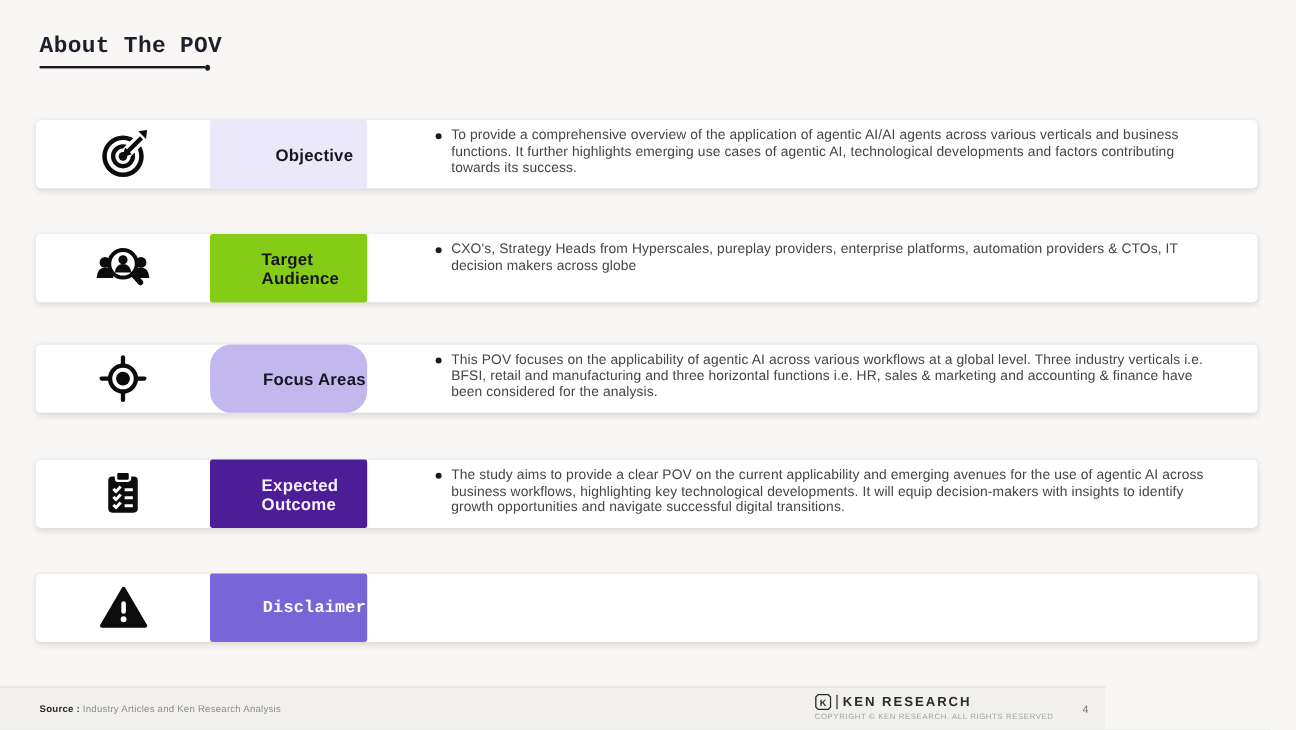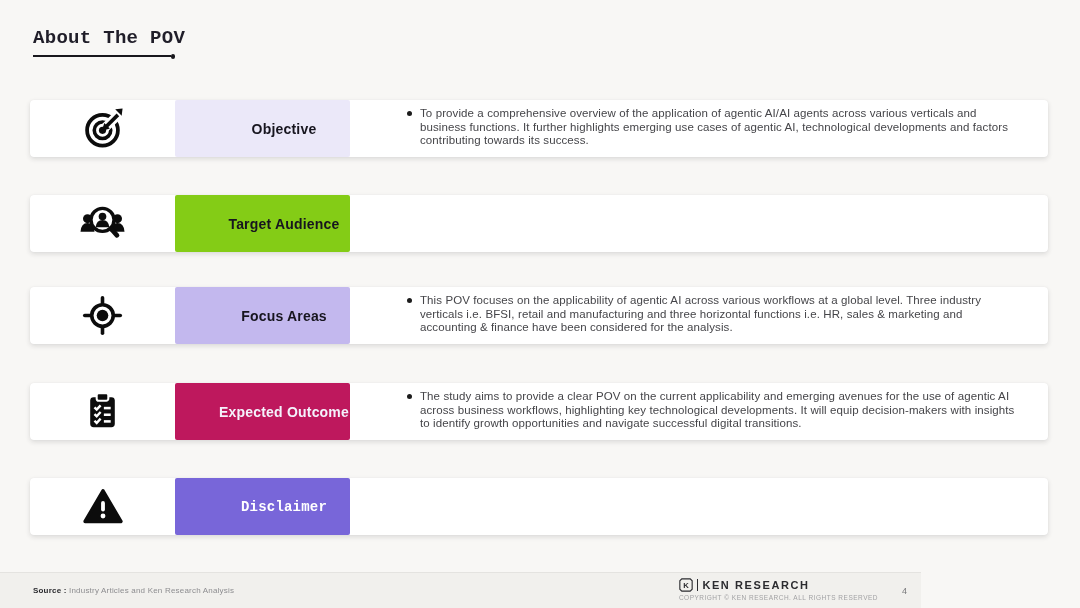--- a/index.html
+++ b/index.html
@@ -17,21 +17,21 @@
 
   
   .row-card {
     position:absolute; left:30px; width:1018px; height:57px;
     background:#ffffff; border-radius:4px;
     box-shadow:0 2px 5px rgba(40,40,50,.14), 0 0 1px rgba(40,40,50,.08);
     display:flex; align-items:stretch;
   }
   .icon-cell { width:145px; display:flex; align-items:center; justify-content:center; }
   .badge {
-    width:175px; display:flex; align-items:center; justify-content:center;
+    width:131px; display:flex; align-items:center; justify-content:center;
     font-size:14px; font-weight:600; letter-spacing:.2px; border-radius:2px;padding-left:43px;
   }
   .text-cell { flex:1; display:flex; padding:7px 26px 7px 57px; }
   .bullet-line { display:flex; align-items:flex-start; }
   .bullet-dot { flex:0 0 5px; width:5px; height:5px; border-radius:50%; background:#1c1c1c; margin-top:4px; margin-right:8px; }
   .bullet-text { font-size:11.5px; line-height:13.6px; color:#454549; letter-spacing:.1px; }
 
   
   .footer-band {
     position:absolute; left:0; bottom:0; width:921px; height:36px;
@@ -89,34 +89,40 @@
         <path d="M0.8 16.6 q0.4 -5.2 4.2 -5.2 q3.8 0 4.2 5.2 Z" fill="#0c0c0c"></path>
         <circle cx="23" cy="8.8" r="2.7" fill="#0c0c0c"></circle>
         <path d="M18.8 16.6 q0.4 -5.2 4.2 -5.2 q3.8 0 4.2 5.2 Z" fill="#0c0c0c"></path>
         <circle cx="14" cy="9.5" r="6.9" fill="#ffffff" stroke="#0c0c0c" stroke-width="2"></circle>
         <circle cx="14" cy="7.5" r="2.3" fill="#0c0c0c"></circle>
         <path d="M9.9 13.9 q0.5 -4.3 4.1 -4.3 q3.6 0 4.1 4.3 Z" fill="#0c0c0c"></path>
         <line x1="19" y1="14.7" x2="22.7" y2="18.8" stroke="#0c0c0c" stroke-width="2.8" stroke-linecap="round"></line>
       </svg>
     </div>
     <div class="badge" style="background: #84cc16; color: rgb(23, 21, 31);">Target Audience</div>
+    <div class="text-cell">
+      <div class="bullet-line">
+        <span class="bullet-dot"></span>
+        <span class="bullet-text">CXO's, Strategy Heads from Hyperscales, pureplay providers, enterprise platforms, automation providers &amp; CTOs, IT decision makers across globe</span>
+      </div>
+    </div>
   </div>
 
   <div class="row-card" style="top:287px">
     <div class="icon-cell">
       <svg width="41" height="41" viewBox="0 0 24 24">
         <circle cx="12" cy="12" r="6.3" fill="none" stroke="#0c0c0c" stroke-width="2.1"></circle>
         <circle cx="12" cy="12" r="3.4" fill="#0c0c0c"></circle>
         <line x1="12" y1="1.6" x2="12" y2="4.6" stroke="#0c0c0c" stroke-width="2.1" stroke-linecap="round"></line>
         <line x1="12" y1="19.4" x2="12" y2="22.4" stroke="#0c0c0c" stroke-width="2.1" stroke-linecap="round"></line>
         <line x1="1.6" y1="12" x2="4.6" y2="12" stroke="#0c0c0c" stroke-width="2.1" stroke-linecap="round"></line>
         <line x1="19.4" y1="12" x2="22.4" y2="12" stroke="#0c0c0c" stroke-width="2.1" stroke-linecap="round"></line>
       </svg>
     </div>
-    <div class="badge" style="background: rgb(195, 184, 238); color: rgb(23, 21, 31);">Focus Areas</div>
+    <div class="badge" style="background: rgb(195, 184, 238); color: rgb(23, 21, 31); border-radius: 18px;">Focus Areas</div>
     <div class="text-cell">
       <div class="bullet-line">
         <span class="bullet-dot"></span>
         <span class="bullet-text">This POV focuses on the applicability of agentic AI across various workflows at a global level. Three industry verticals i.e. BFSI, retail and manufacturing and three horizontal functions i.e. HR, sales &amp; marketing and accounting &amp; finance have been considered for the analysis.</span>
       </div>
     </div>
   </div>
 
   <div class="row-card" style="top:383px">
     <div class="icon-cell">
@@ -124,21 +130,21 @@
         <rect x="4.8" y="3.6" width="14.4" height="17.6" rx="2" fill="#0c0c0c"></rect>
         <rect x="8.6" y="1.3" width="6.8" height="4.4" rx="1.2" fill="#0c0c0c" stroke="#ffffff" stroke-width="1.2"></rect>
         <path d="M7.3 9.6 l1.3 1.3 l2.3 -2.5" fill="none" stroke="#ffffff" stroke-width="1.4"></path>
         <line x1="12.8" y1="10" x2="16.8" y2="10" stroke="#ffffff" stroke-width="1.5"></line>
         <path d="M7.3 13.5 l1.3 1.3 l2.3 -2.5" fill="none" stroke="#ffffff" stroke-width="1.4"></path>
         <line x1="12.8" y1="13.9" x2="16.8" y2="13.9" stroke="#ffffff" stroke-width="1.5"></line>
         <path d="M7.3 17.4 l1.3 1.3 l2.3 -2.5" fill="none" stroke="#ffffff" stroke-width="1.4"></path>
         <line x1="12.8" y1="17.8" x2="16.8" y2="17.8" stroke="#ffffff" stroke-width="1.5"></line>
       </svg>
     </div>
-    <div class="badge" style="background: #be185d; color: rgb(244, 242, 252);">Expected Outcome</div>
+    <div class="badge" style="background: #4c1d95; color: rgb(244, 242, 252);">Expected Outcome</div>
     <div class="text-cell">
       <div class="bullet-line">
         <span class="bullet-dot"></span>
         <span class="bullet-text">The study aims to provide a clear POV on the current applicability and emerging avenues for the use of agentic AI across business workflows, highlighting key technological developments. It will equip decision-makers with insights to identify growth opportunities and navigate successful digital transitions.</span>
       </div>
     </div>
   </div>
 
   <div class="row-card" style="top:478px">
     <div class="icon-cell">

